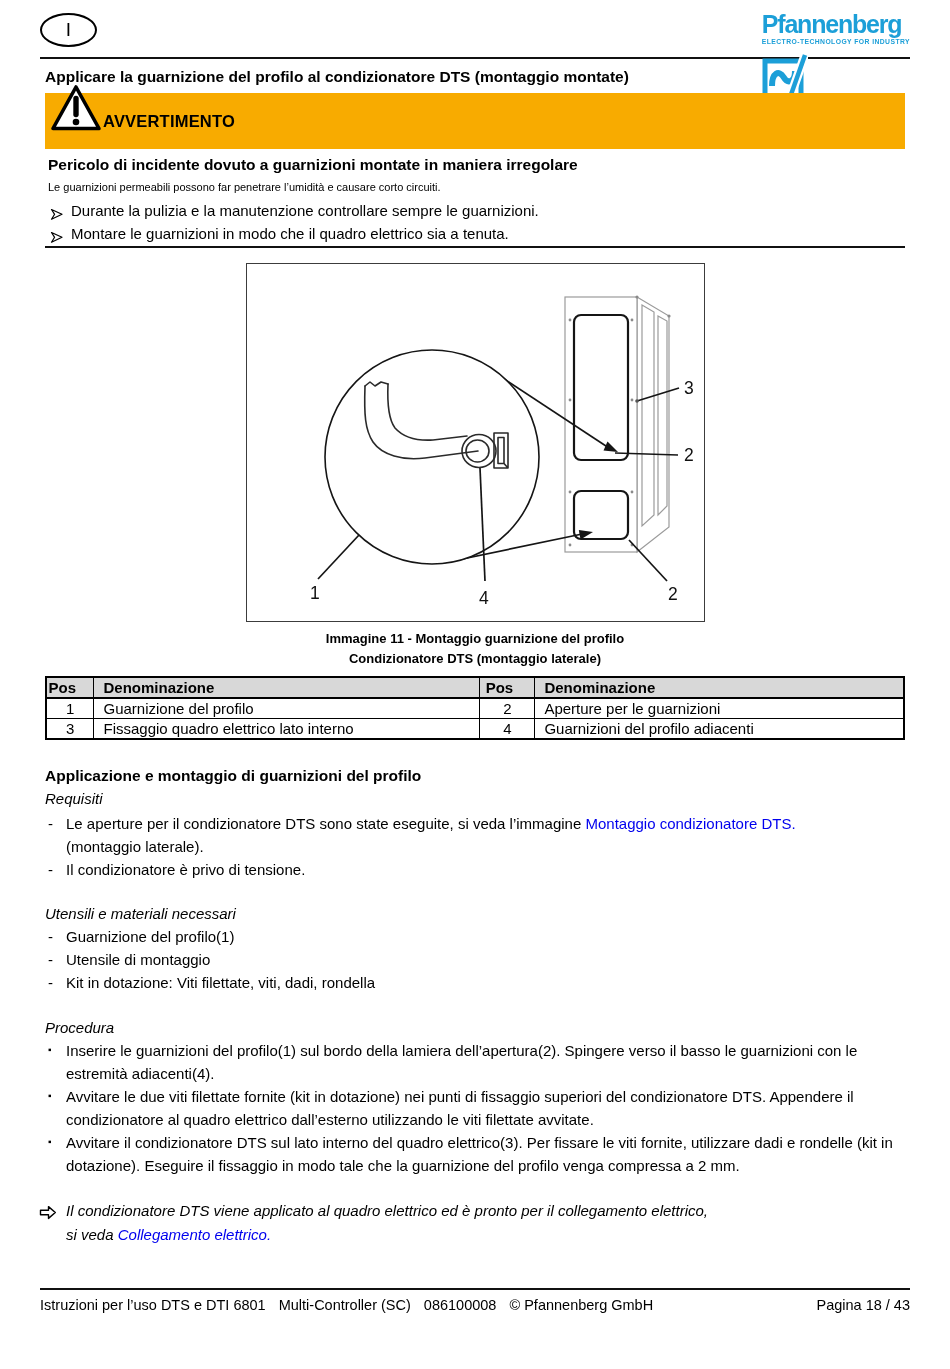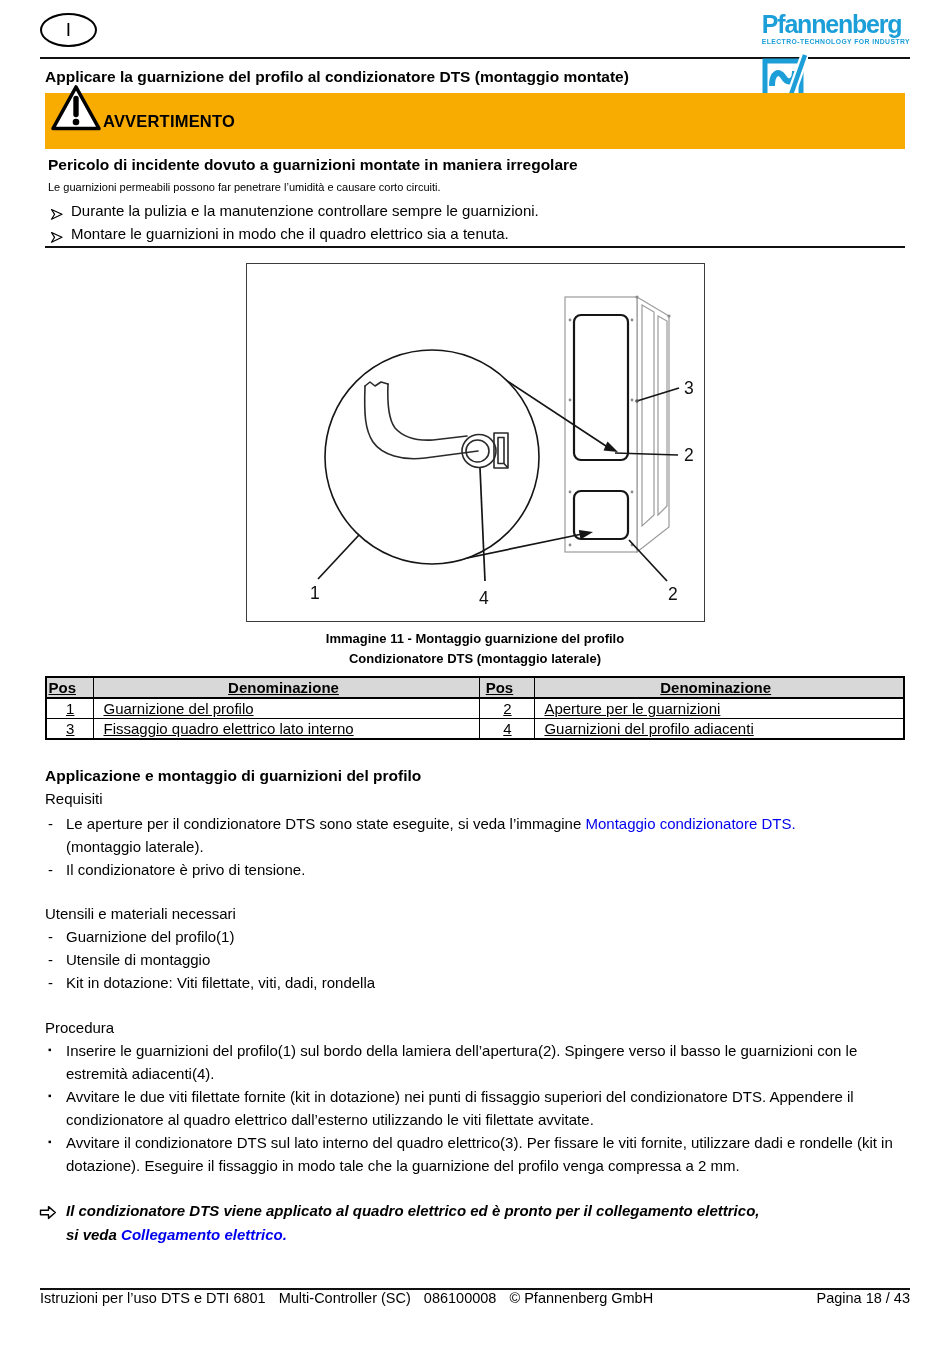--- a/index.html
+++ b/index.html
@@ -30,41 +30,41 @@
   .arrow-li .marker{ position:absolute; left:2px; top:5px; }
   .section-rule{ border:none; border-top:2.5px solid #111; margin-top:1px; }
 
   
   .figure-wrap{ margin-top:15px; text-align:center; }
   .figure-box{ display:inline-block; width:459px; height:359px; border:1.5px solid #3c3c3c; background:#fff; }
   .caption{ margin-top:5px; text-align:center; font-size:13px; font-weight:bold; line-height:19.5px; }
 
   
   table.legend{ width:100%; border-collapse:collapse; margin-top:8px; border:2px solid #000; font-size:15px; }
-  table.legend th, table.legend td{ border:1.4px solid #000; height:14px; padding:1px 16px;text-decoration:underline; }
-  table.legend th{ background:#D8D8D8; text-align:center; padding-left:9px; border-bottom:2px solid #000; font-size:15px; }
+  table.legend th, table.legend td{ border:1.4px solid #000; height:14px; padding:1px 16px; }
+  table.legend th{ background:#D8D8D8; text-align:left; padding-left:9px; border-bottom:2px solid #000; font-size:15px; }
   table.legend th.pos{ text-align:center; padding-left:0; }
   table.legend td.pos{ text-align:center; }
   table.legend td.den{ padding-left:9px; }
 
   .sec-heading{ margin-top:25px; font-size:15.5px; font-weight:bold; line-height:22px; }
-  .ital-label{ font-size:15px; line-height:23px; }
+  .ital-label{ font-style:italic; font-size:15px; line-height:23px; }
   .dash-li{ position:relative; padding-left:21px; font-size:15px; line-height:23px; }
   .dash-li .marker{ position:absolute; left:3px; top:0; }
   .sq-li{ position:relative; padding-left:21px; font-size:15px; line-height:23px; }
   .sq-li .marker{ position:absolute; left:3px; top:-1px; font-size:10px; }
   .gap21{ margin-top:21px; } .gap22{ margin-top:22px; } .gap2{ margin-top:2px; }
   a.doclink{ color:#0000EE; text-decoration:none; cursor:pointer; }
 
   
-  .result-note{ margin-top:22px; margin-left:-6px; font-style:italic; font-size:15px; line-height:24px; position:relative; padding-left:27px;font-weight:bold; }
+  .result-note{ margin-top:22px; margin-left:-6px; font-style:italic; font-size:15px; line-height:24px; position:relative; padding-left:27px; }
   .result-note .marker{ position:absolute; left:0; top:4px; }
 
   
-  .footer{ position:absolute; left:40px; right:40px; top:1288px; border-top:2px solid #111; display:flex; justify-content:space-between; font-size:14.5px; }
+  .footer{ position:absolute; left:40px; right:40px; top:1288px; border-top:2px solid #111; padding-top:7px; display:flex; justify-content:space-between; font-size:14.5px; }
   .footer-left span{ margin-right:9px; }
 </style>
 </head>
 <body>
 
 <div class="page">
 
   <div class="header">
     <div class="lang-badge">
       <span>I</span>

